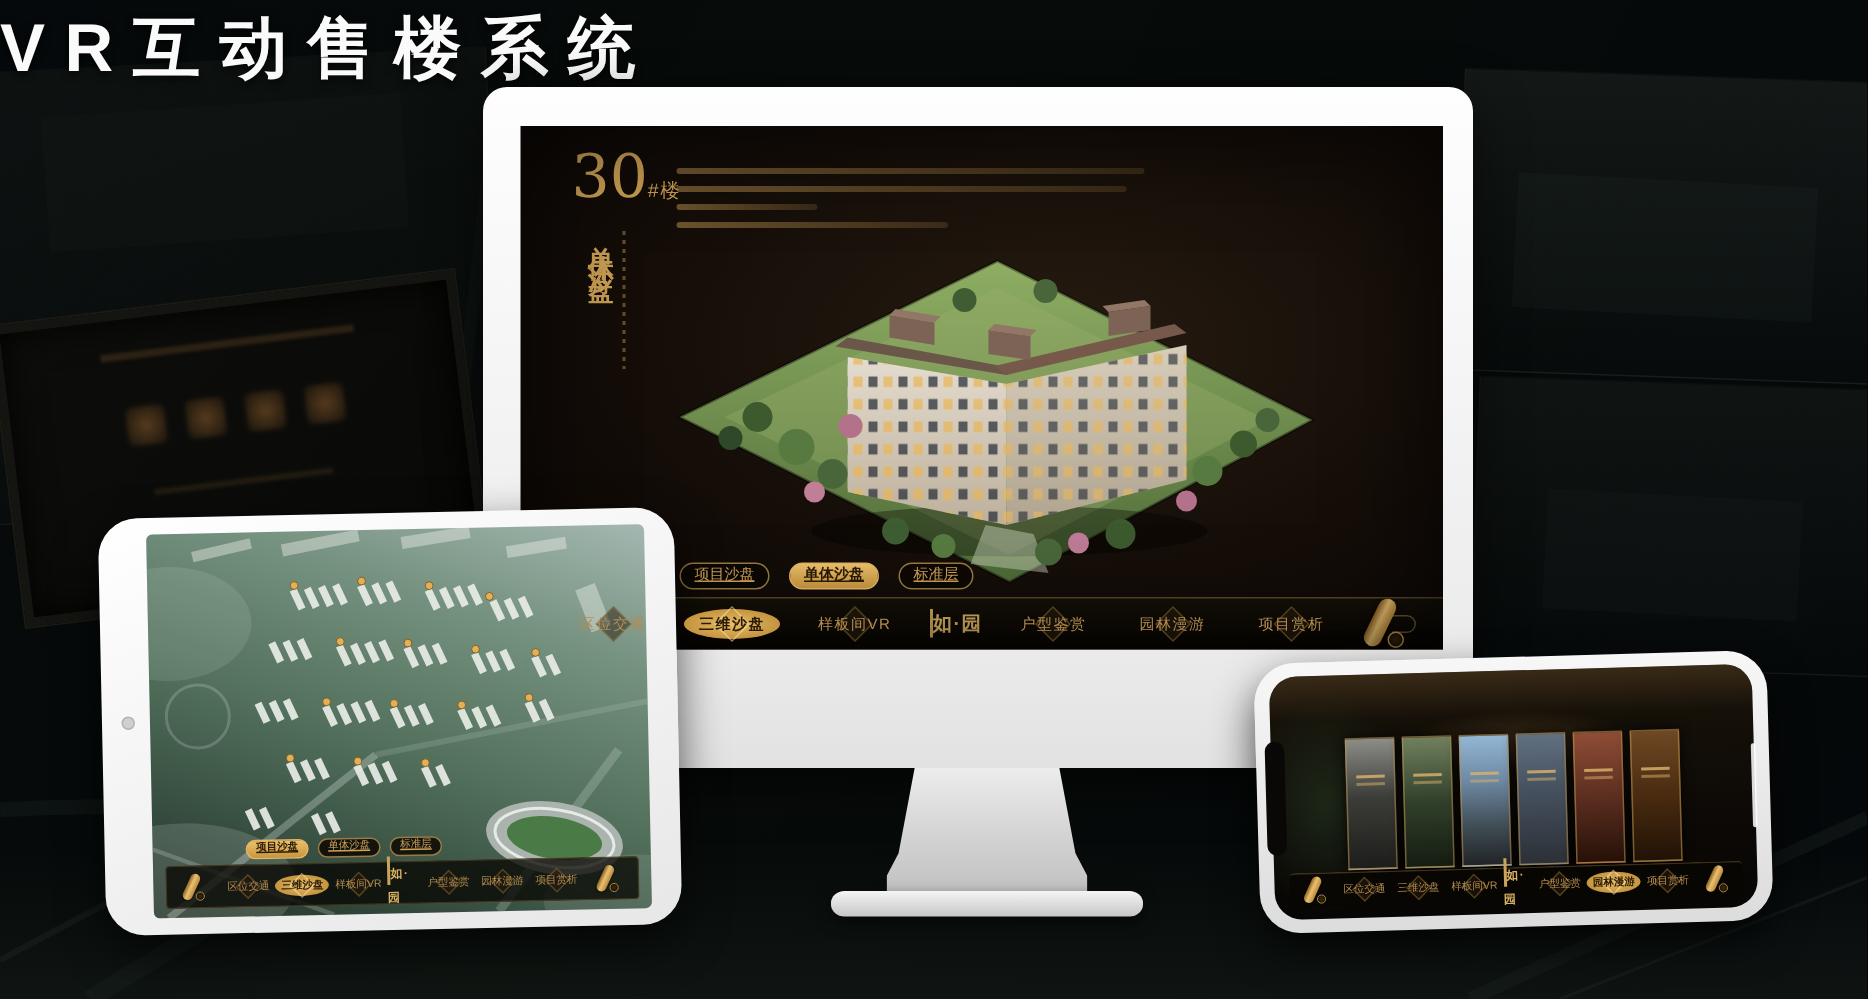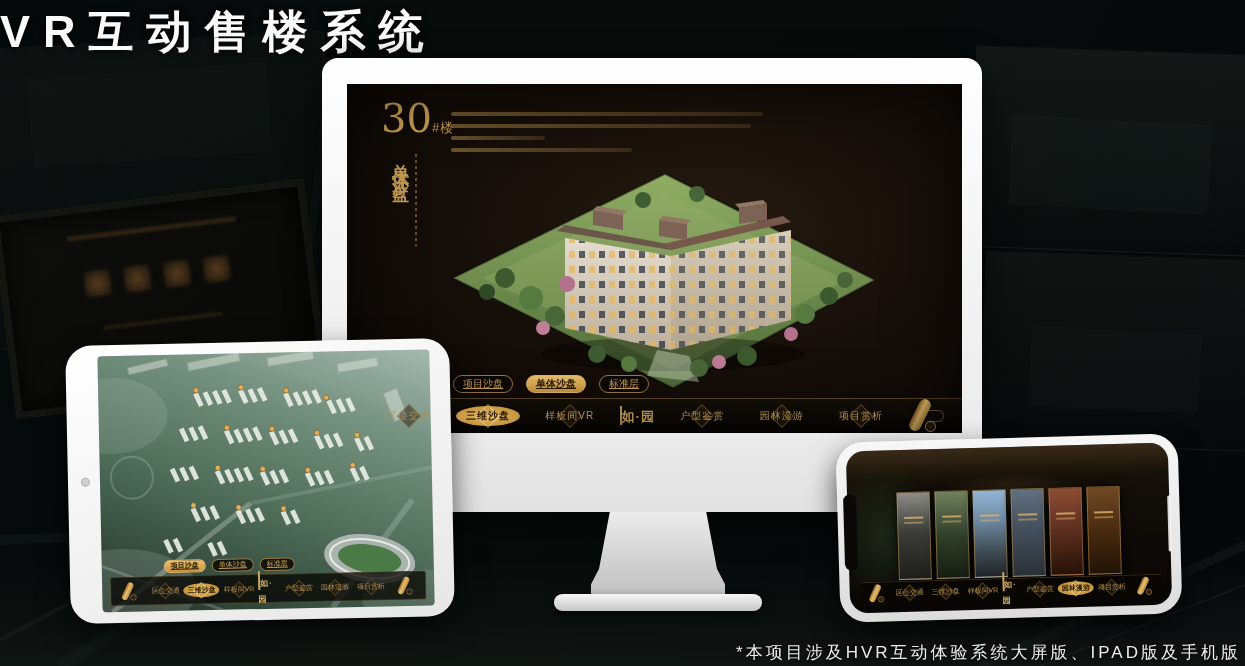--- a/index.html
+++ b/index.html
@@ -482,14 +482,13 @@
         <span class="scroll">
             <span class="scroll-bar"></span>
             <span class="scroll-tip"></span>
           </span>
       </div>
     </div>
     <div class="abs phone-notch"></div>
     <div class="abs phone-home"></div>
   </div>
 
-  <div class="abs footnote">*本项目涉及HVR互动体验系统大屏版、IPAD版及手机版</div>
 </div>
 
 </body></html>

